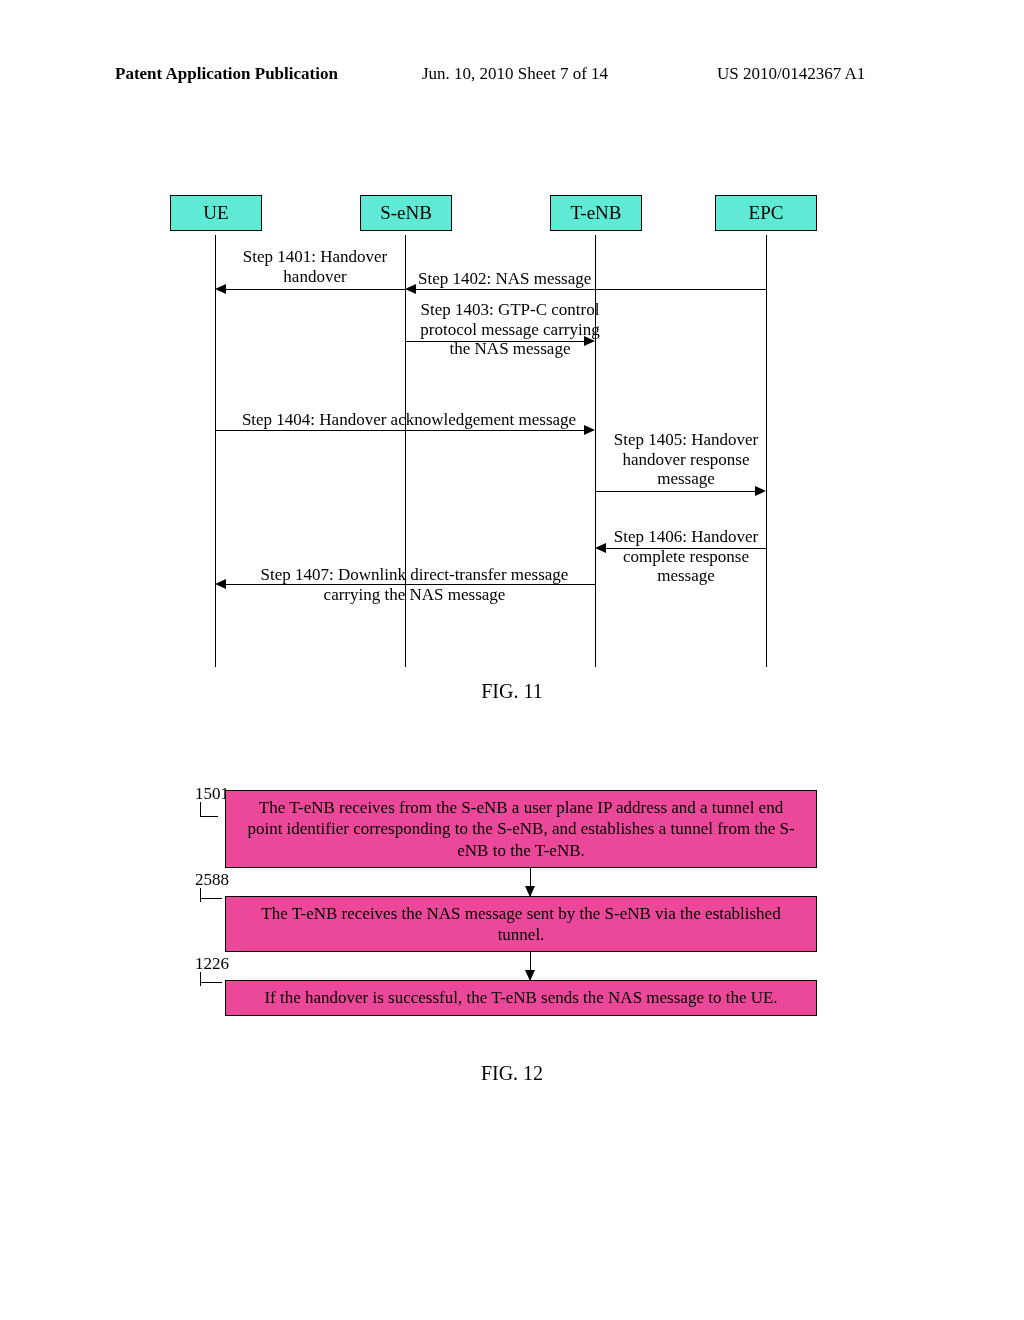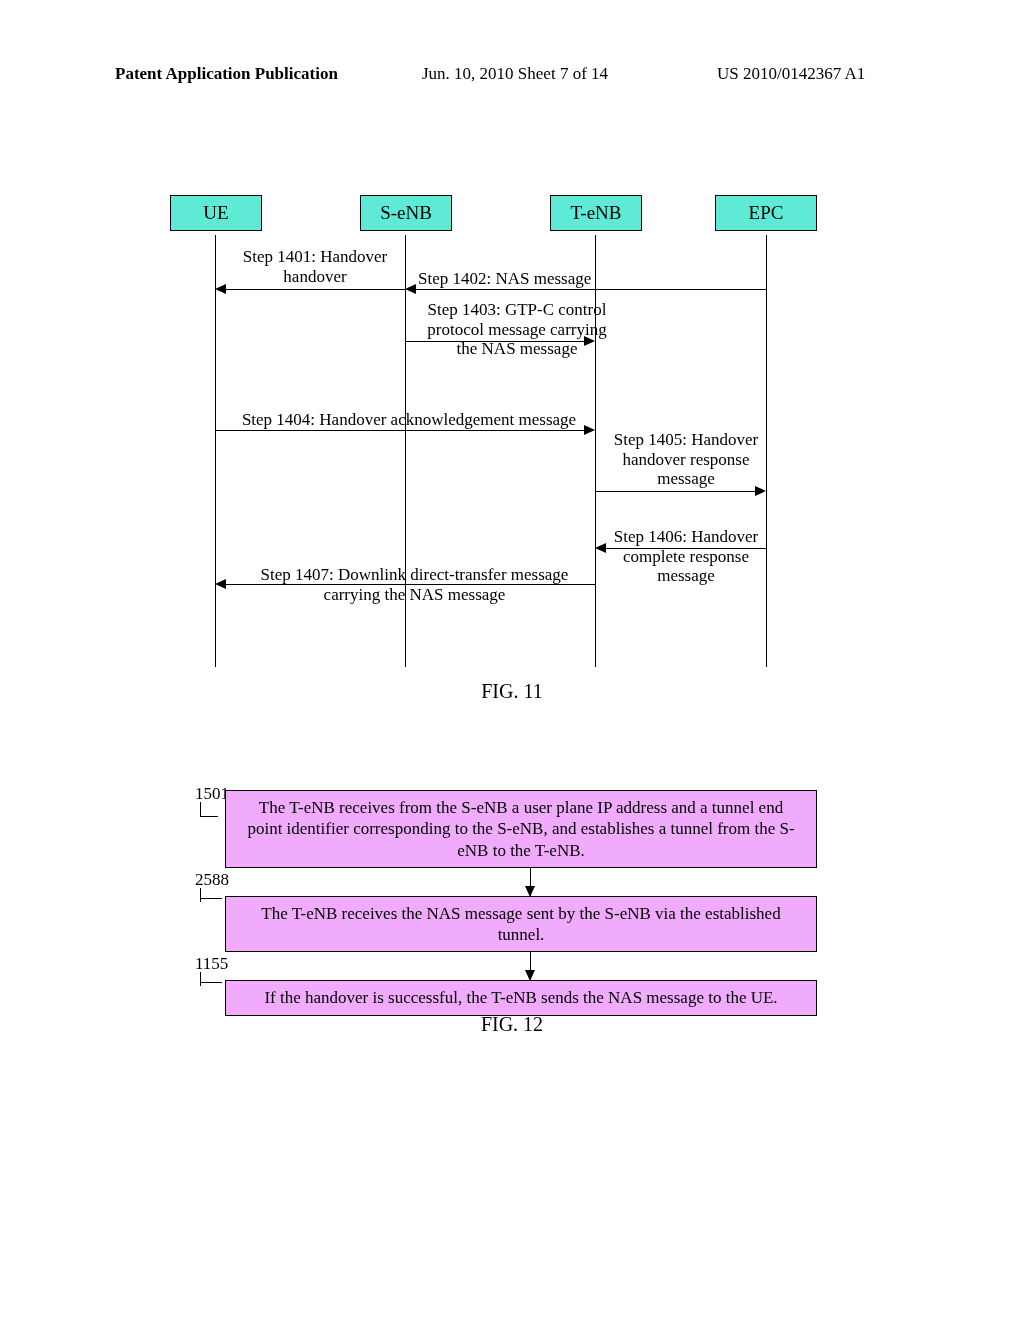--- a/index.html
+++ b/index.html
@@ -99,21 +99,21 @@
     width: 640px;
   }
   .flow-box {
     border: 1.5px solid #000;
     padding: 6px 14px;
     font-size: 17px;
     text-align: center;
     line-height: 1.25;
     margin-left: 30px;
     width: 562px;
-    background: #f0abfc;
+    background: #ec4899;
     position: relative;
   }
   .flow-num {
     position: absolute;
     font-size: 17px;
     left: 0;
   }
   .connector {
     position: relative;
     height: 28px;
@@ -180,21 +180,21 @@
   <div class="lifeline" style="left:596px;"></div>
 
   <div class="step-label" style="left:60px;top:52px;width:170px;">Step 1401: Handover handover</div>
   <div class="arrow-line" style="left:56px;top:94px;width:179px;"></div>
   <div class="arrow-head-left" style="left:45px;top:89px;"></div>
 
   <div class="step-label" style="left:248px;top:74px;width:180px;text-align:left;">Step 1402: NAS message</div>
   <div class="arrow-line" style="left:246px;top:94px;width:350px;"></div>
   <div class="arrow-head-left" style="left:235px;top:89px;"></div>
 
-  <div class="step-label" style="left:257px;top:105px;width:180px;">Step 1403: GTP-C control protocol message carrying the NAS message</div>
+  <div class="step-label" style="left:250px;top:105px;width:180px;">Step 1403: GTP-C control protocol message carrying the NAS message</div>
   <div class="arrow-line" style="left:236px;top:146px;width:179px;"></div>
   <div class="arrow-head-right" style="left:414px;top:141px;"></div>
 
   <div class="step-label" style="left:54px;top:215px;width:370px;">Step 1404: Handover acknowledgement message</div>
   <div class="arrow-line" style="left:46px;top:235px;width:369px;"></div>
   <div class="arrow-head-right" style="left:414px;top:230px;"></div>
 
   <div class="step-label" style="left:432px;top:235px;width:168px;">Step 1405: Handover handover response message</div>
   <div class="arrow-line" style="left:426px;top:296px;width:160px;"></div>
   <div class="arrow-head-right" style="left:585px;top:291px;"></div>
@@ -227,23 +227,23 @@
       <div class="callout-v"></div>
         <div class="callout-h" style="top:10px;width:22px;"></div>
     </div>
   </div>
 
   <div class="flow-box">The T-eNB receives the NAS message sent by the S-eNB via the established tunnel.</div>
 
   <div class="connector">
     <div class="connector-line"></div>
       <div class="connector-head"></div>
-    <div class="flow-num" style="top:2px;">1155</div>
+    <div class="flow-num" style="top:2px;">1226</div>
     <div class="callout" style="top:20px;left:5px;">
       <div class="callout-v"></div>
         <div class="callout-h" style="top:10px;width:22px;"></div>
     </div>
   </div>
 
   <div class="flow-box">If the handover is successful, the T-eNB sends the NAS message to the UE.</div>
 
 </div>
-<div class="fig-caption" style="top:1013px;left:0;">FIG. 12</div>
+<div class="fig-caption" style="top:1062px;left:0;">FIG. 12</div>
 
 </body></html>

